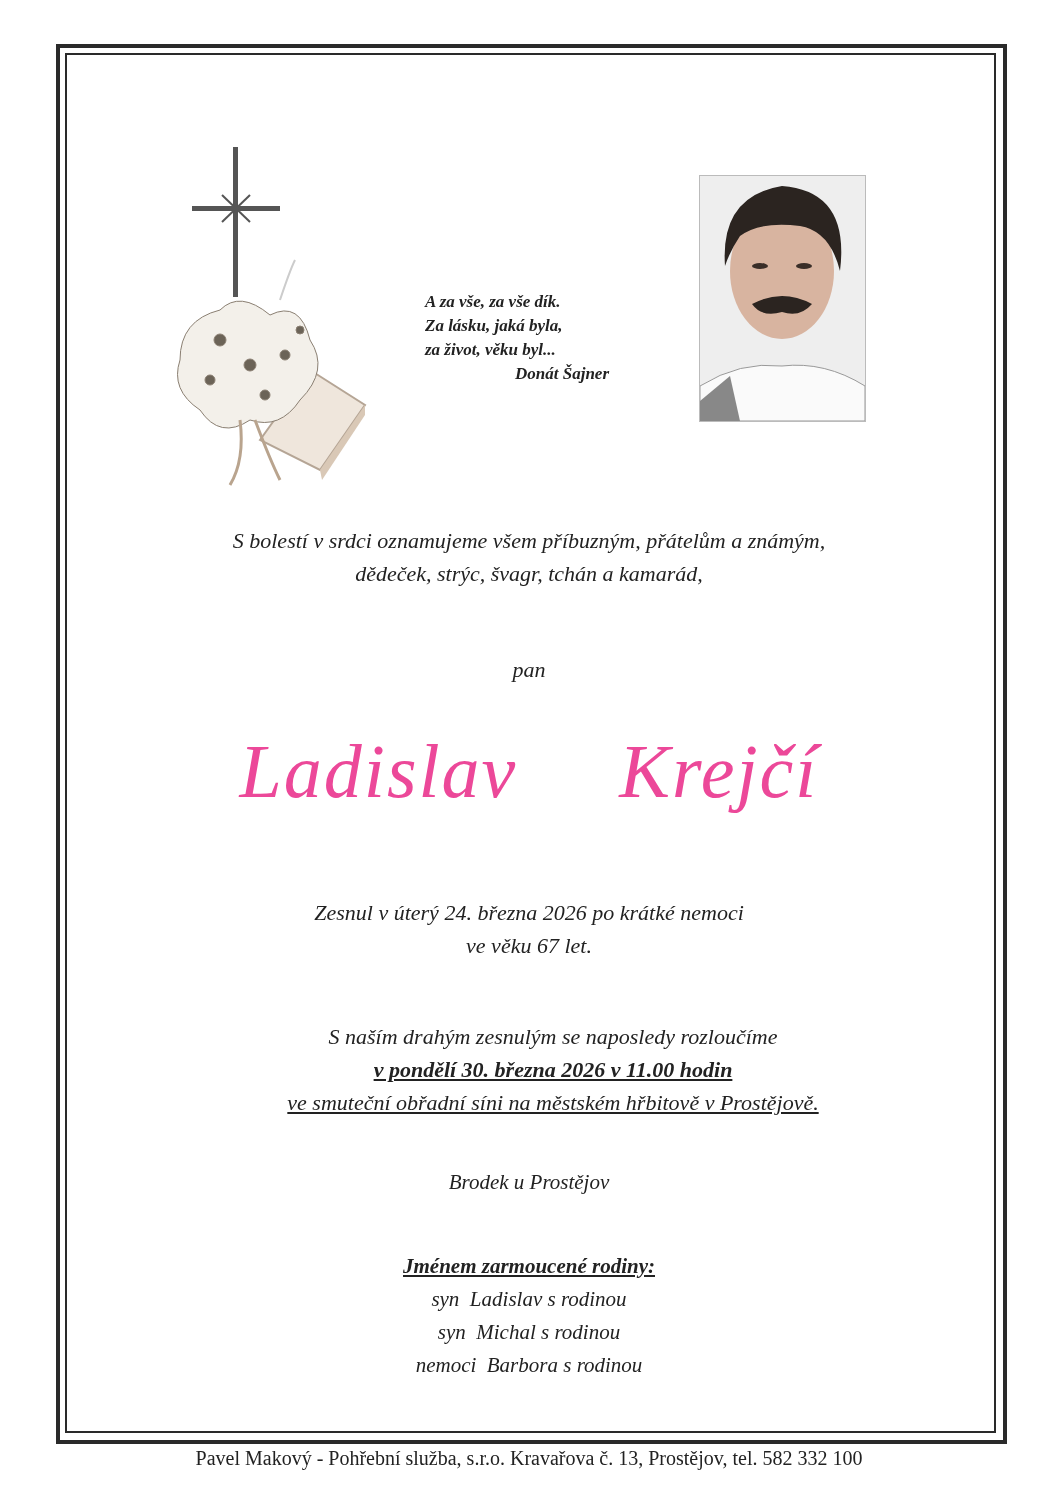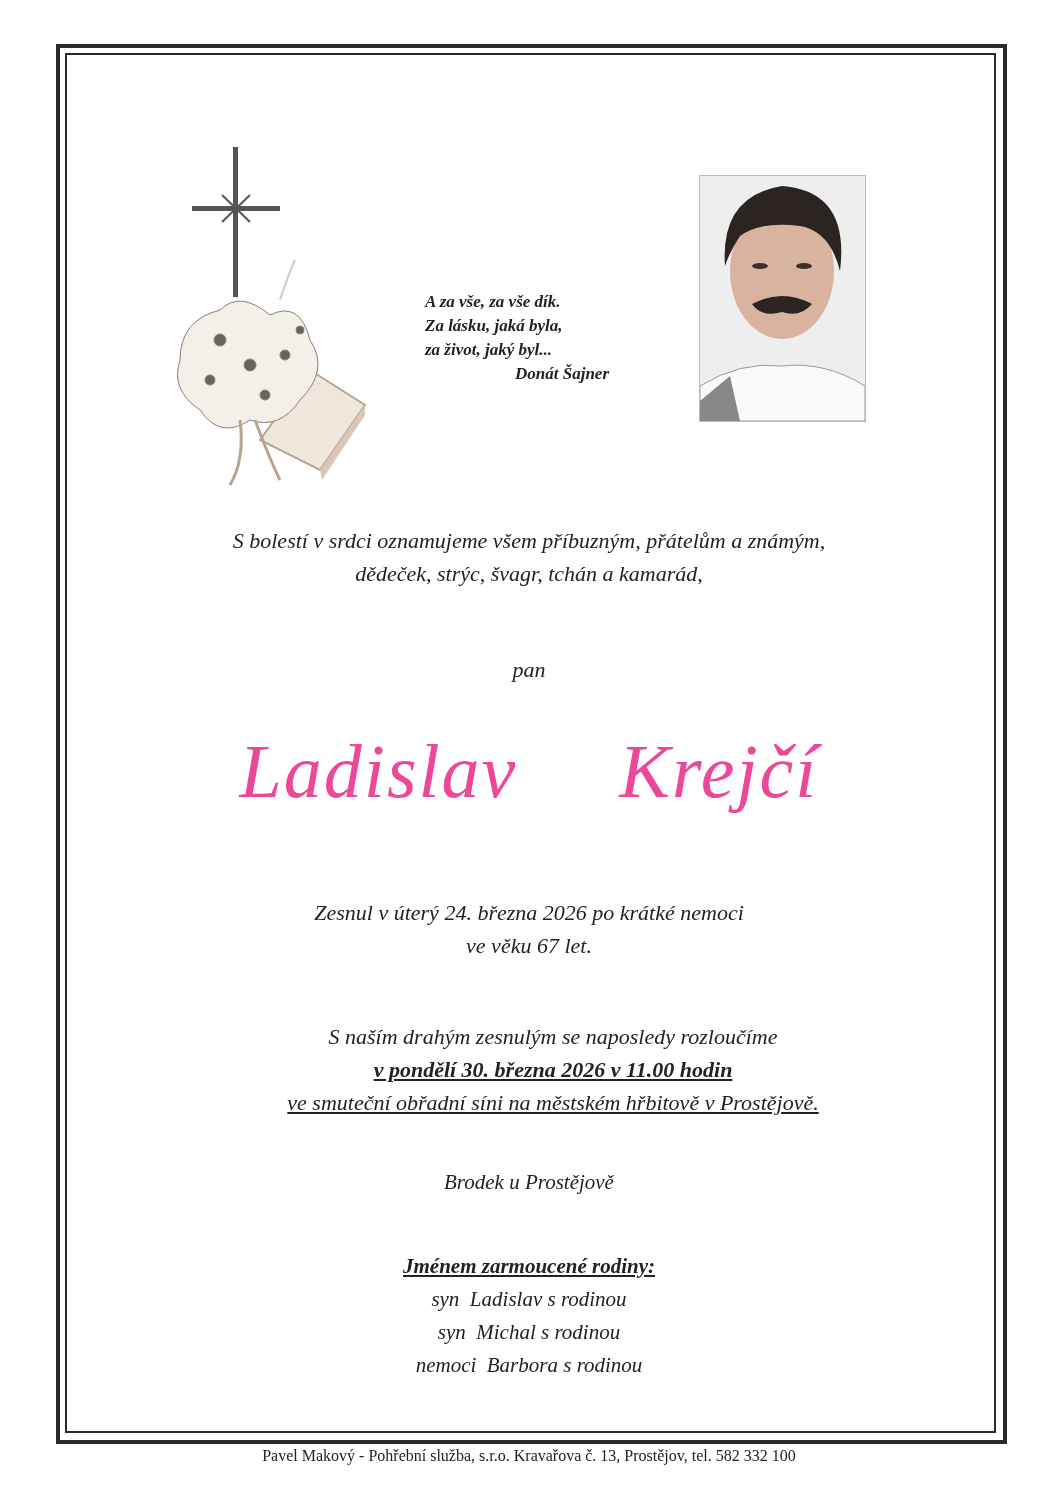--- a/index.html
+++ b/index.html
@@ -14,21 +14,21 @@
   .intro { top: 524px; font-size: 22px; line-height: 33px; font-family: "Liberation Serif", serif; font-style: italic; }
   .pan { top: 657px; font-size: 22px; font-family: "Liberation Serif", serif; font-style: italic; }
   .name { top: 728px; font-size: 76px; font-family: "Liberation Serif", serif; font-style: italic; letter-spacing: 2px; word-spacing: 30px; color: #ec4899; }
   .death { top: 896px; font-size: 22px; line-height: 33px; font-family: "Liberation Serif", serif; font-style: italic; }
   .farewell { top: 1020px; font-size: 22px; line-height: 33px; font-family: "Liberation Serif", serif; font-style: italic; padding-left: 24px; }
   .farewell .b { font-weight: bold; text-decoration: underline; }
   .farewell .u { text-decoration: underline; }
   .town { top: 1170px; font-size: 21px; font-family: "Liberation Serif", serif; font-style: italic; }
   .family { top: 1250px; font-size: 21px; line-height: 33px; font-family: Liberation Serif, serif; font-style: italic; }
   .family .hdr { font-weight: bold; text-decoration: underline; }
-  .footer { top: 1447px; font-size: 16px; font-family: "Liberation Serif", serif; color: #222; }
+  .footer { top: 1447px; font-size: 20px; font-family: "Liberation Serif", serif; color: #222; }
 </style>
 </head>
 <body>
 
 <div class="frame-outer"></div>
 <div class="frame-inner"></div>
 
 <svg style="position:absolute;left:160px;top:140px;" width="220" height="350" viewBox="0 0 220 350">
   <g>
     <rect x="73" y="7" width="5" height="150" fill="#555"></rect>
@@ -52,21 +52,21 @@
     <circle cx="140" cy="190" r="4" fill="#6b6357"></circle>
     <path d="M80 280 Q85 320 70 345" fill="none" stroke="#b9a48e" stroke-width="3"></path>
     <path d="M95 280 Q110 320 120 340" fill="none" stroke="#b9a48e" stroke-width="3"></path>
     <path d="M120 160 Q130 130 135 120" fill="none" stroke="#ccc" stroke-width="2"></path>
   </g>
 </svg>
 
 <div class="quote">
   <div>A za vše, za vše dík.</div>
   <div>Za lásku, jaká byla,</div>
-  <div>za život, jaký byl...</div>
+  <div>za život, věku byl...</div>
   <div class="author">Donát Šajner</div>
 </div>
 
 <div class="photo">
   <svg width="165" height="245" viewBox="0 0 165 245">
     <rect width="165" height="245" fill="#eeeeee"></rect>
     <path d="M0 245 L0 210 Q40 185 82 190 Q125 185 165 210 L165 245Z" fill="#fafafa" stroke="#999"></path>
     <path d="M0 225 L30 200 L40 245 L0 245Z" fill="#888"></path>
     <ellipse cx="82" cy="95" rx="52" ry="68" fill="#d8b4a0"></ellipse>
     <path d="M25 90 Q20 20 82 10 Q150 15 140 95 Q130 55 100 50 Q60 45 40 60 Q30 75 25 90Z" fill="#2b2420"></path>
@@ -89,21 +89,21 @@
   <div>Zesnul v úterý 24. března 2026 po krátké nemoci</div>
   <div>ve věku 67 let.</div>
 </div>
 
 <div class="center farewell">
   <div>S naším drahým zesnulým se naposledy rozloučíme</div>
   <div><span class="b">v pondělí 30. března 2026 v 11.00 hodin</span></div>
   <div><span class="u">ve smuteční obřadní síni na městském hřbitově v Prostějově.</span></div>
 </div>
 
-<div class="center town">Brodek u Prostějově</div>
+<div class="center town">Brodek u Prostějov</div>
 
 <div class="center family">
   <div><span class="hdr">Jménem zarmoucené rodiny:</span></div>
   <div style="white-space:pre;">syn  Ladislav s rodinou</div>
   <div style="white-space:pre;">syn  Michal s rodinou</div>
   <div style="white-space:pre;">nemoci  Barbora s rodinou</div>
 </div>
 
 <div class="center footer">Pavel Makový - Pohřební služba, s.r.o. Kravařova č. 13, Prostějov, tel. 582 332 100</div>
 

